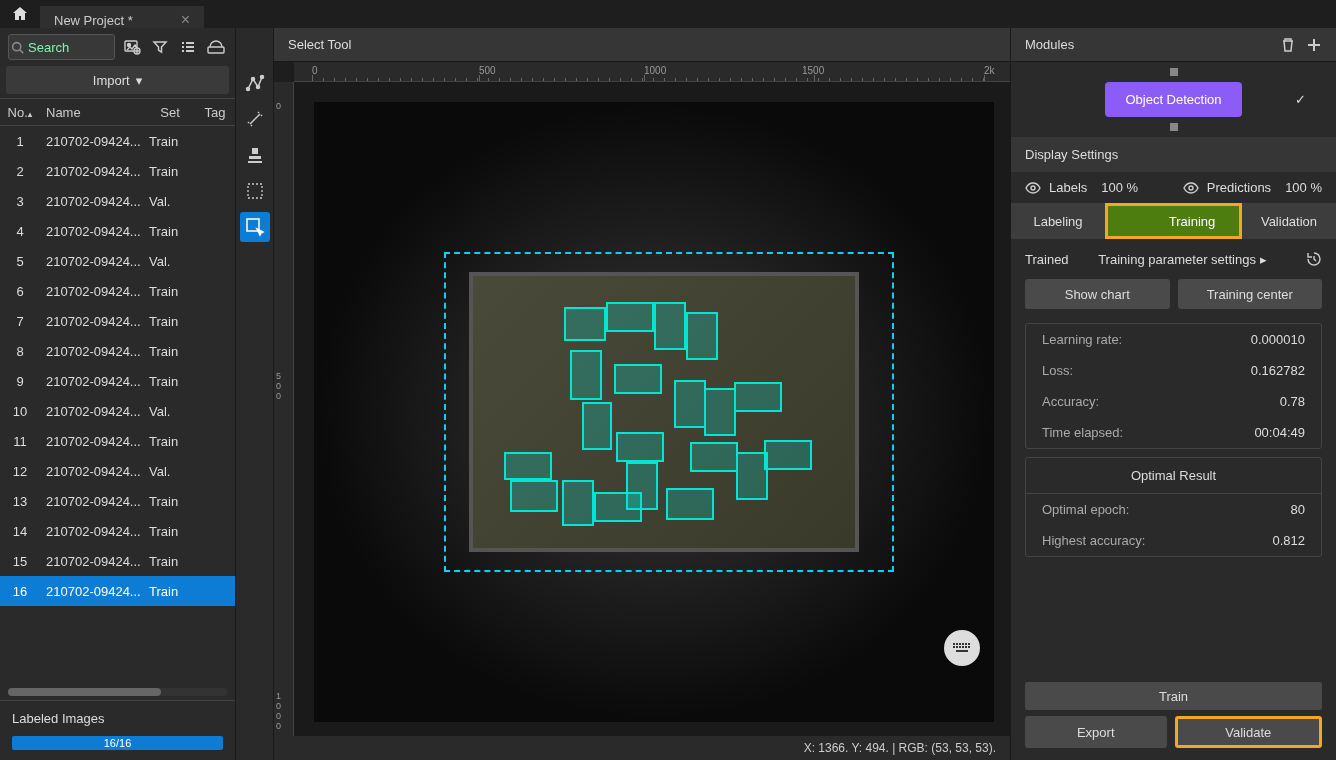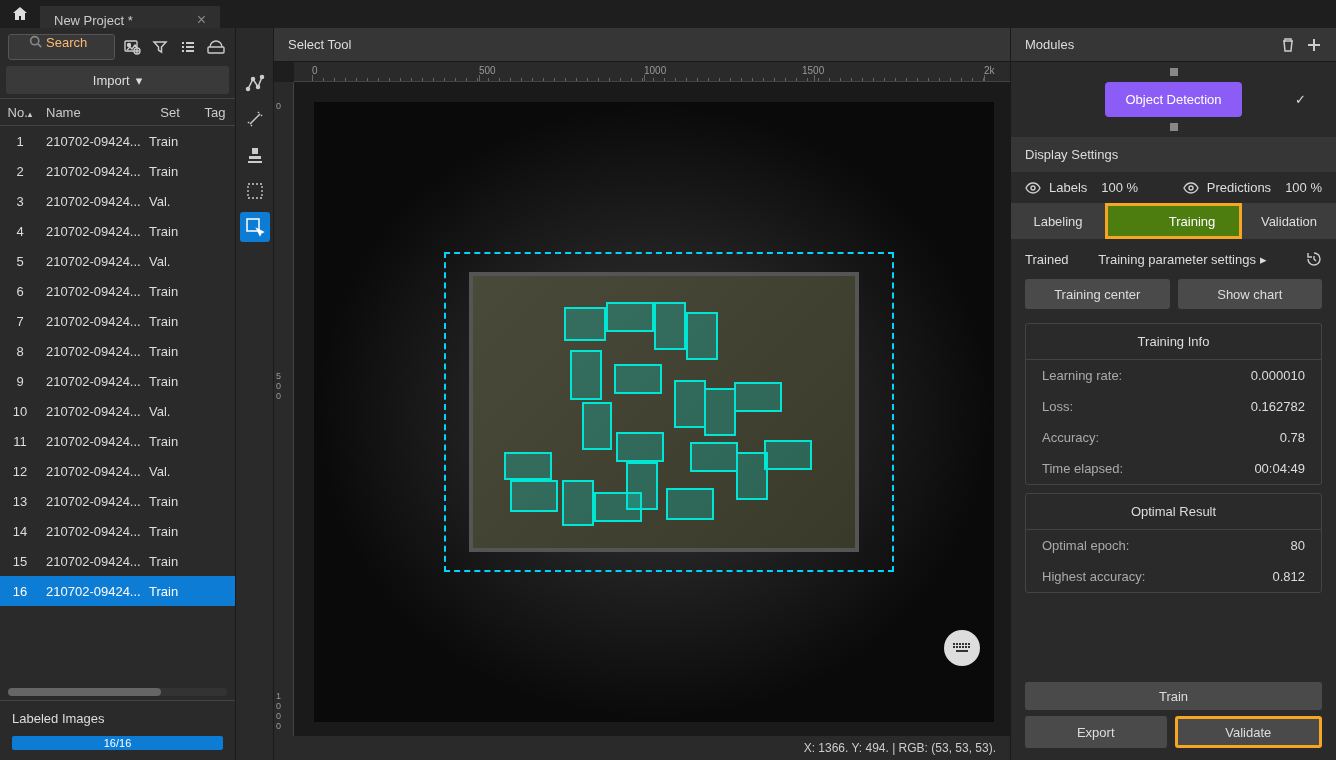--- a/index.html
+++ b/index.html
@@ -1,24 +1,24 @@
 <!DOCTYPE html>
 <html><head>
 <meta charset="utf-8">
 <style>
 * { box-sizing: border-box; margin: 0; padding: 0; font-family: -apple-system, "Segoe UI", Arial, sans-serif; }
 body { background: #2a2a2a; color: #ddd; font-size: 13px; overflow: hidden; width: 1336px; height: 760px; }
 .titlebar { height: 28px; background: #1e1e1e; display: flex; align-items: center; }
 .home-btn { width: 40px; height: 28px; display: flex; align-items: center; justify-content: center; background: #1e1e1e; }
-.tab { background: #2f2f2f; height: 28px; display: flex; align-items: center; padding: 0 14px; color: #ccc; gap: 56px; margin-top: 12px; }
+.tab { background: #2f2f2f; height: 28px; display: flex; align-items: center; padding: 0 14px; color: #ccc; gap: 40px; margin-top: 12px; }
 .tab-close { color: #888; font-size: 16px; margin-left: 8px; }
 .main { display: flex; height: calc(100% - 28px); }
 .left-panel { width: 236px; background: #2a2a2a; display: flex; flex-direction: column; border-right: 1px solid #1a1a1a; }
 .search-row { display: flex; align-items: center; padding: 6px 8px; gap: 6px; }
-.search-box { flex: 1; background: #383838; border: 1px solid #555; border-radius: 3px; height: 26px; display: flex; align-items: flex-start; padding: 0 20px; color: #fdba74; gap: 4px; }
+.search-box { flex: 1; background: #383838; border: 1px solid #555; border-radius: 3px; height: 26px; display: flex; align-items: center; padding: 0 2px; color: #86efac; gap: 4px; }
 .icon-btn { width: 22px; height: 22px; display: flex; align-items: center; justify-content: center; color: #ccc; }
 .import-btn { background: #3a3a3a; height: 28px; display: flex; align-items: center; justify-content: center; color: #ddd; margin: 0 6px 4px; border-radius: 3px; gap: 6px; }
 .table-header { display: flex; background: #2a2a2a; border-top: 1px solid #444; border-bottom: 1px solid #444; height: 28px; align-items: center; color: #ccc; }
 .col-no { width: 40px; text-align: center; }
 .col-name { flex: 1; padding-left: 6px; }
 .col-set { width: 50px; text-align: center; }
 .col-tag { width: 40px; text-align: center; }
 .table-body { flex: 1; overflow: auto; }
 .table-row { display: flex; height: 30px; align-items: center; color: #ddd; }
 .table-row.selected { background: #0c7cd5; color: #fff; }
@@ -472,25 +472,24 @@
         <span style="width:6px"></span>
       </span>
       <span>
           <svg width="16" height="16" viewBox="0 0 16 16" fill="none" stroke="#ccc" stroke-width="1.4">
             <path d="M2 8a6 6 0 106-6"></path>
             <path d="M2 2v4h4M8 5v3l2 2"></path>
           </svg>
         </span>
     </div>
     <div class="btn-row">
+      <div class="gray-btn">Show chart</div>
       <div class="gray-btn">Training center</div>
-      <div class="gray-btn">Show chart</div>
     </div>
     <div class="info-panel">
-      <div class="info-title">Training Info</div>
       <div class="info-row">
           <span>Learning rate:</span>
           <span>0.000010</span>
         </div>
       <div class="info-row">
           <span>Loss:</span>
           <span>0.162782</span>
         </div>
       <div class="info-row">
           <span>Accuracy:</span>

